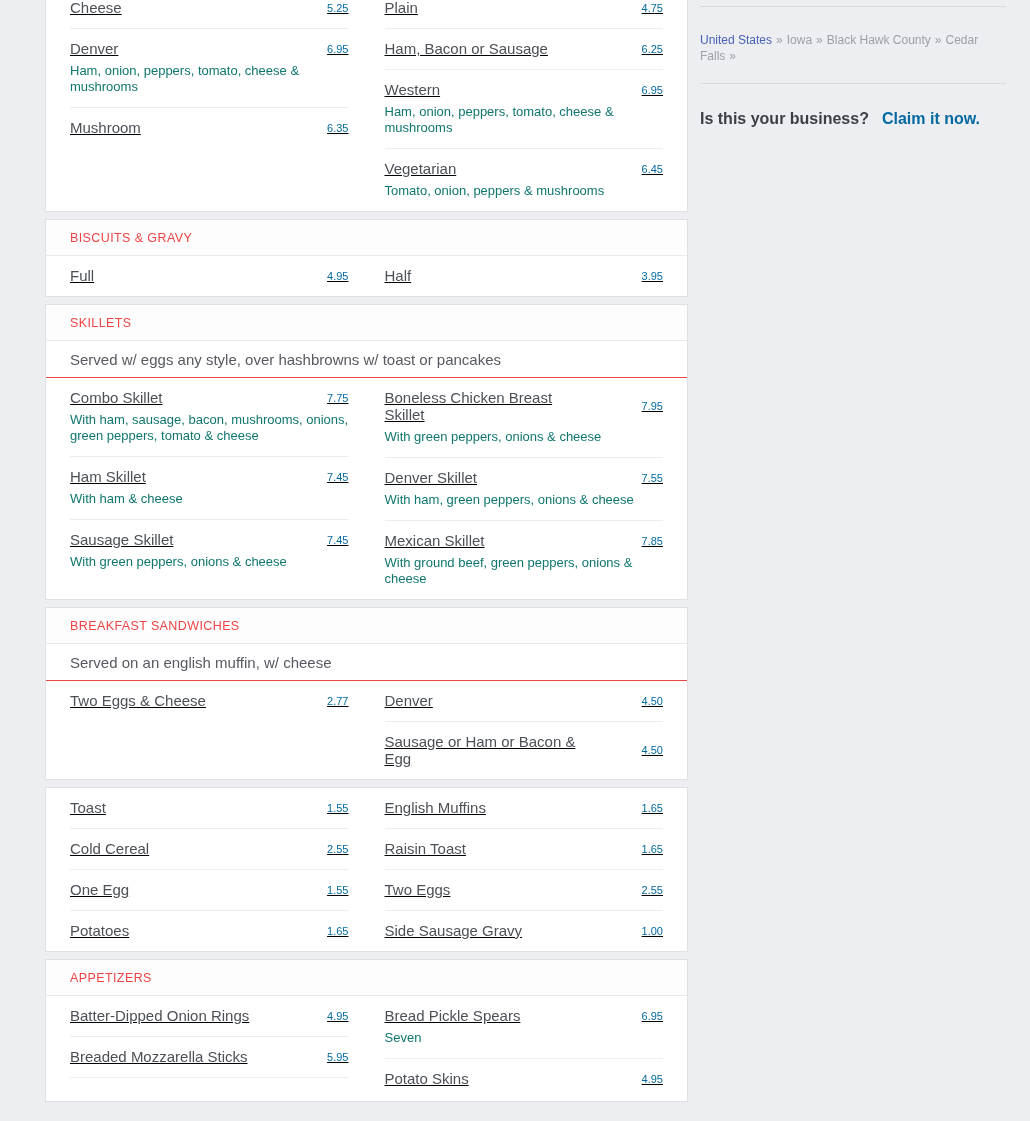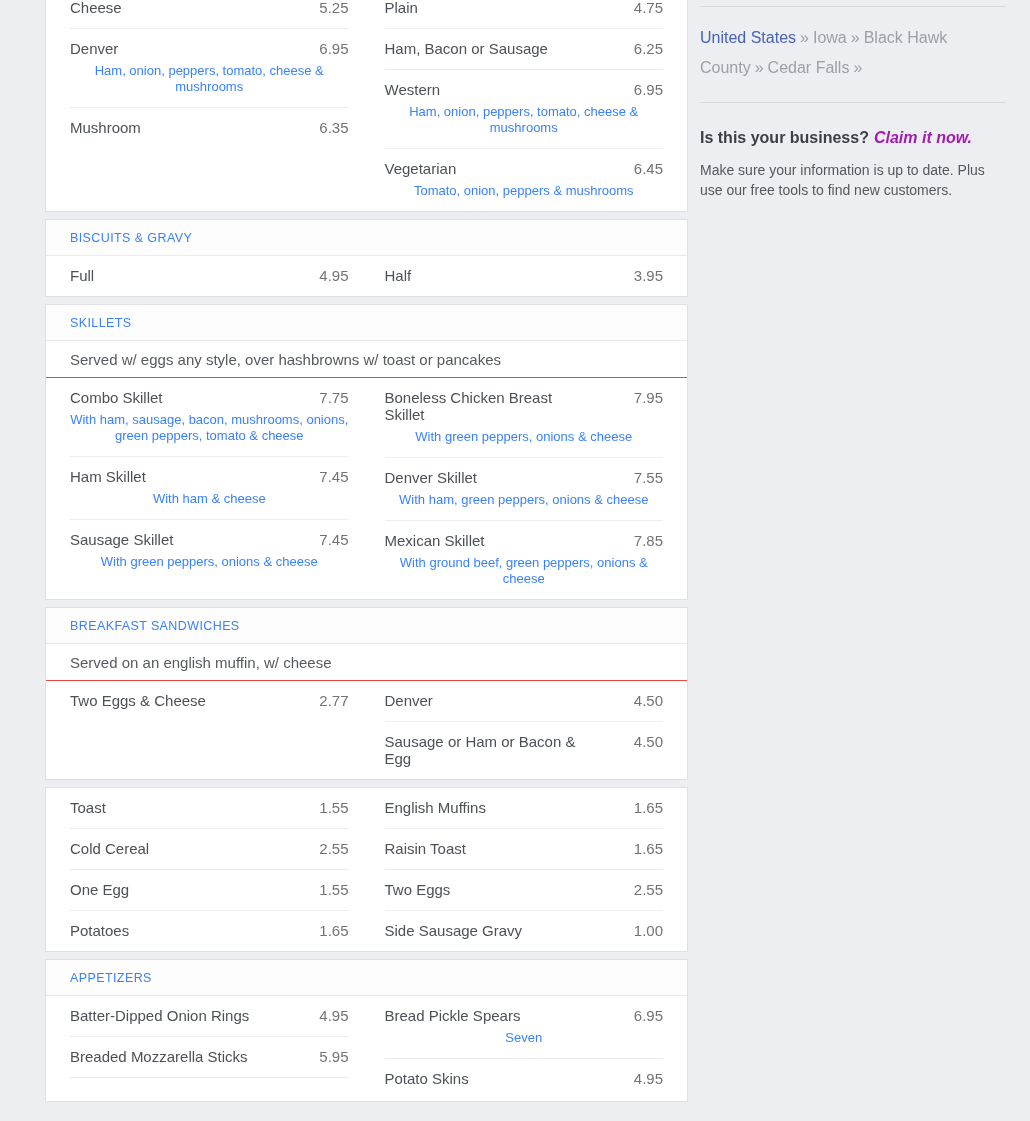--- a/index.html
+++ b/index.html
@@ -17,59 +17,59 @@
   .menu-section {
     background: #ffffff;
     margin-bottom: 9px;
     box-shadow: 0 0 0 1px rgba(110,115,125,0.10);
   }
   .menu-section.cut-top { margin-top: -12px; }
   .sec-header {
     padding: 11px 24px 10px;
     font-size: 12.5px;
     letter-spacing: 0.4px;
-    color: #3b82f6;
+    color: #ef4444;
     background: #fdfdfe;
     border-bottom: 1px solid #eaeaec;
   }
   .sec-note {
     padding: 10px 24px 9px;
     font-size: 15px;
     color: #565a60;
     border-bottom: 1px solid #ef4444;
   }
   .cols { display: flex; gap: 36px; padding: 0 24px; }
   .col { flex: 1 1 0; min-width: 0; }
   .menu-item { padding: 11px 0 12px; border-top: 1px solid #ededef; }
   .col .menu-item:first-child { border-top: none; }
-  .item-head { display: flex; justify-content: space-between; align-items: flex-start; gap: 26px; }
+  .item-head { display: flex; justify-content: space-between; align-items: center; gap: 26px; text-decoration: underline; }
   .item-name { font-size: 15px; color: #4c5157; }
-  .item-price { font-size: 15px; color: #737373; white-space: nowrap; margin-left: 24px; }
-  .item-desc { margin-top: 6px; font-size: 13px; line-height: 16px; color: #3b82f6; text-align: center; }
+  .item-price { font-size: 11px; color: #0369a1; white-space: nowrap; margin-left: 24px; }
+  .item-desc { margin-top: 6px; font-size: 13px; line-height: 16px; color: #0f766e; }
 
   
   .sidebar { position: absolute; left: 700px; top: 0; width: 306px; }
   .sb-divider { border-top: 1px solid #d9dade; height: 0; }
   .sb-divider.top { margin-top: 6px; }
   .breadcrumb {
-    margin-top: 16px;
-    font-size: 16px;
-    line-height: 30px;
+    margin-top: 25px;
+    font-size: 12px;
+    line-height: 16px;
     color: #9b9fa7;
   }
   .bc-link { color: #4862b8; text-decoration: none; cursor: pointer; }
   .bc-sep { margin: 0 4px; color: #9b9fa7; }
   .breadcrumb + .sb-divider { margin-top: 19px; }
   .claim {
     margin-top: 26px;
     font-size: 16px;
     font-weight: bold;
     color: #3c3f45;
   }
-  .claim-link { color: #a21caf; text-decoration: none; margin-left: 5px; cursor: pointer; font-style: italic; }
+  .claim-link { color: #0369a1; text-decoration: none; margin-left: 13px; cursor: pointer; }
   .blurb {
     margin-top: 13px;
     font-size: 14px;
     line-height: 20px;
     color: #55585e;
   }
 </style>
 </head>
 <body>
 
@@ -323,16 +323,15 @@
       </section>
     </main>
 
   <aside class="sidebar">
     <div class="sb-divider top"></div>
     <nav class="breadcrumb"><a class="bc-link" href="#">United States</a><span class="bc-sep">»</span><span class="bc-crumb">Iowa</span><span class="bc-sep">»</span><span class="bc-crumb">Black Hawk County</span><span class="bc-sep">»</span><span class="bc-crumb">Cedar Falls</span><span class="bc-sep">»</span></nav>
     <div class="sb-divider"></div>
     <div class="claim">
       <span>Is this your business?</span><a class="claim-link" href="#">Claim it now.</a>
     </div>
-    <p class="blurb">Make sure your information is up to date. Plus use our free tools to find new customers.</p>
   </aside>
 
 </div>
 
 </body></html>

